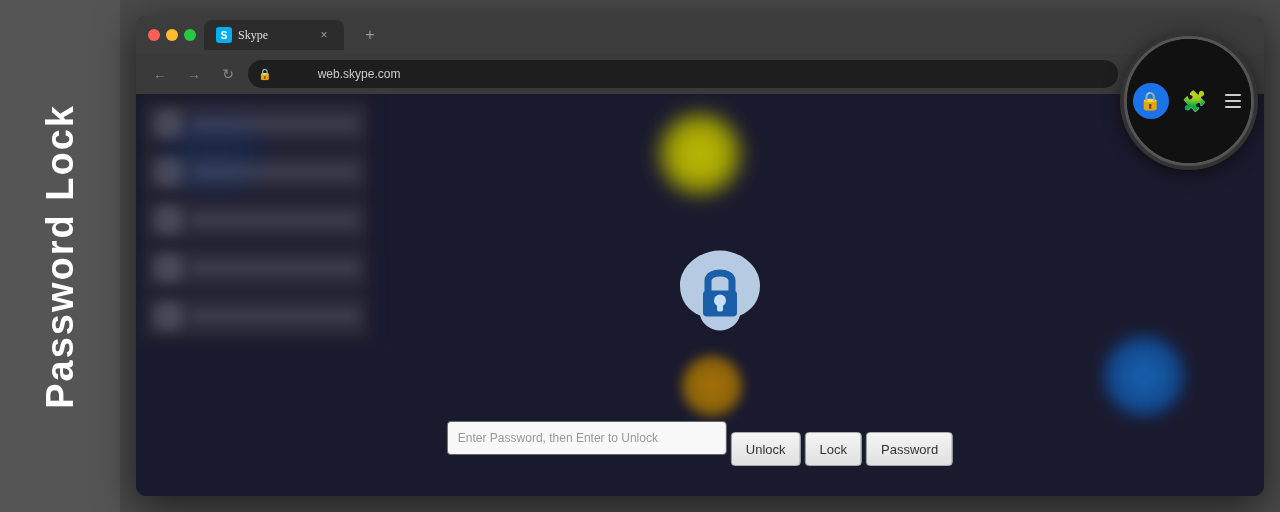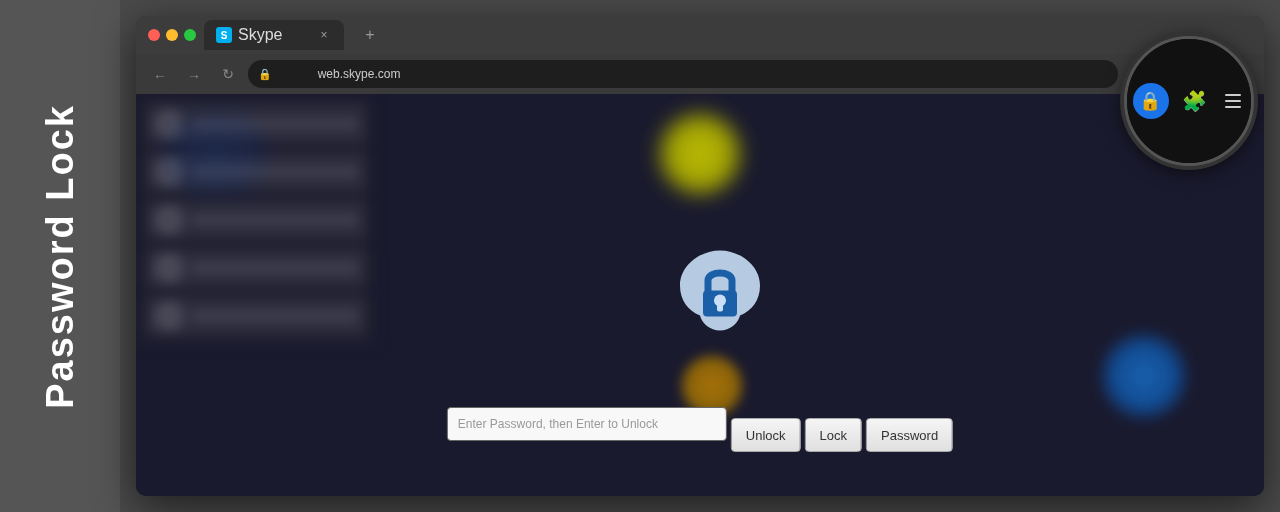--- a/index.html
+++ b/index.html
@@ -99,22 +99,23 @@
       display: flex;
       align-items: center;
       justify-content: center;
       color: white;
       font-size: 10px;
       font-weight: bold;
     }
 
     .tab-title {
       color: #ddd;
-      font-size: 16px;
+      font-size: 12px;
       flex: 1;
+      font-family: Liberation Serif, serif;
     }
 
     .tab-close {
       color: #999;
       font-size: 12px;
       cursor: pointer;
       width: 16px;
       height: 16px;
       display: flex;
       align-items: center;
@@ -396,21 +397,21 @@
     }
 
     .lock-bubble svg {
       width: 100%;
       height: 100%;
     }
 
     
     .password-bar {
       position: absolute;
-      bottom: 44px;
+      bottom: 30px;
       left: 50%;
       transform: translateX(-50%);
       display: flex;
       align-items: center;
       gap: 4px;
       z-index: 20;
     }
 
     .password-input {
       width: 280px;

